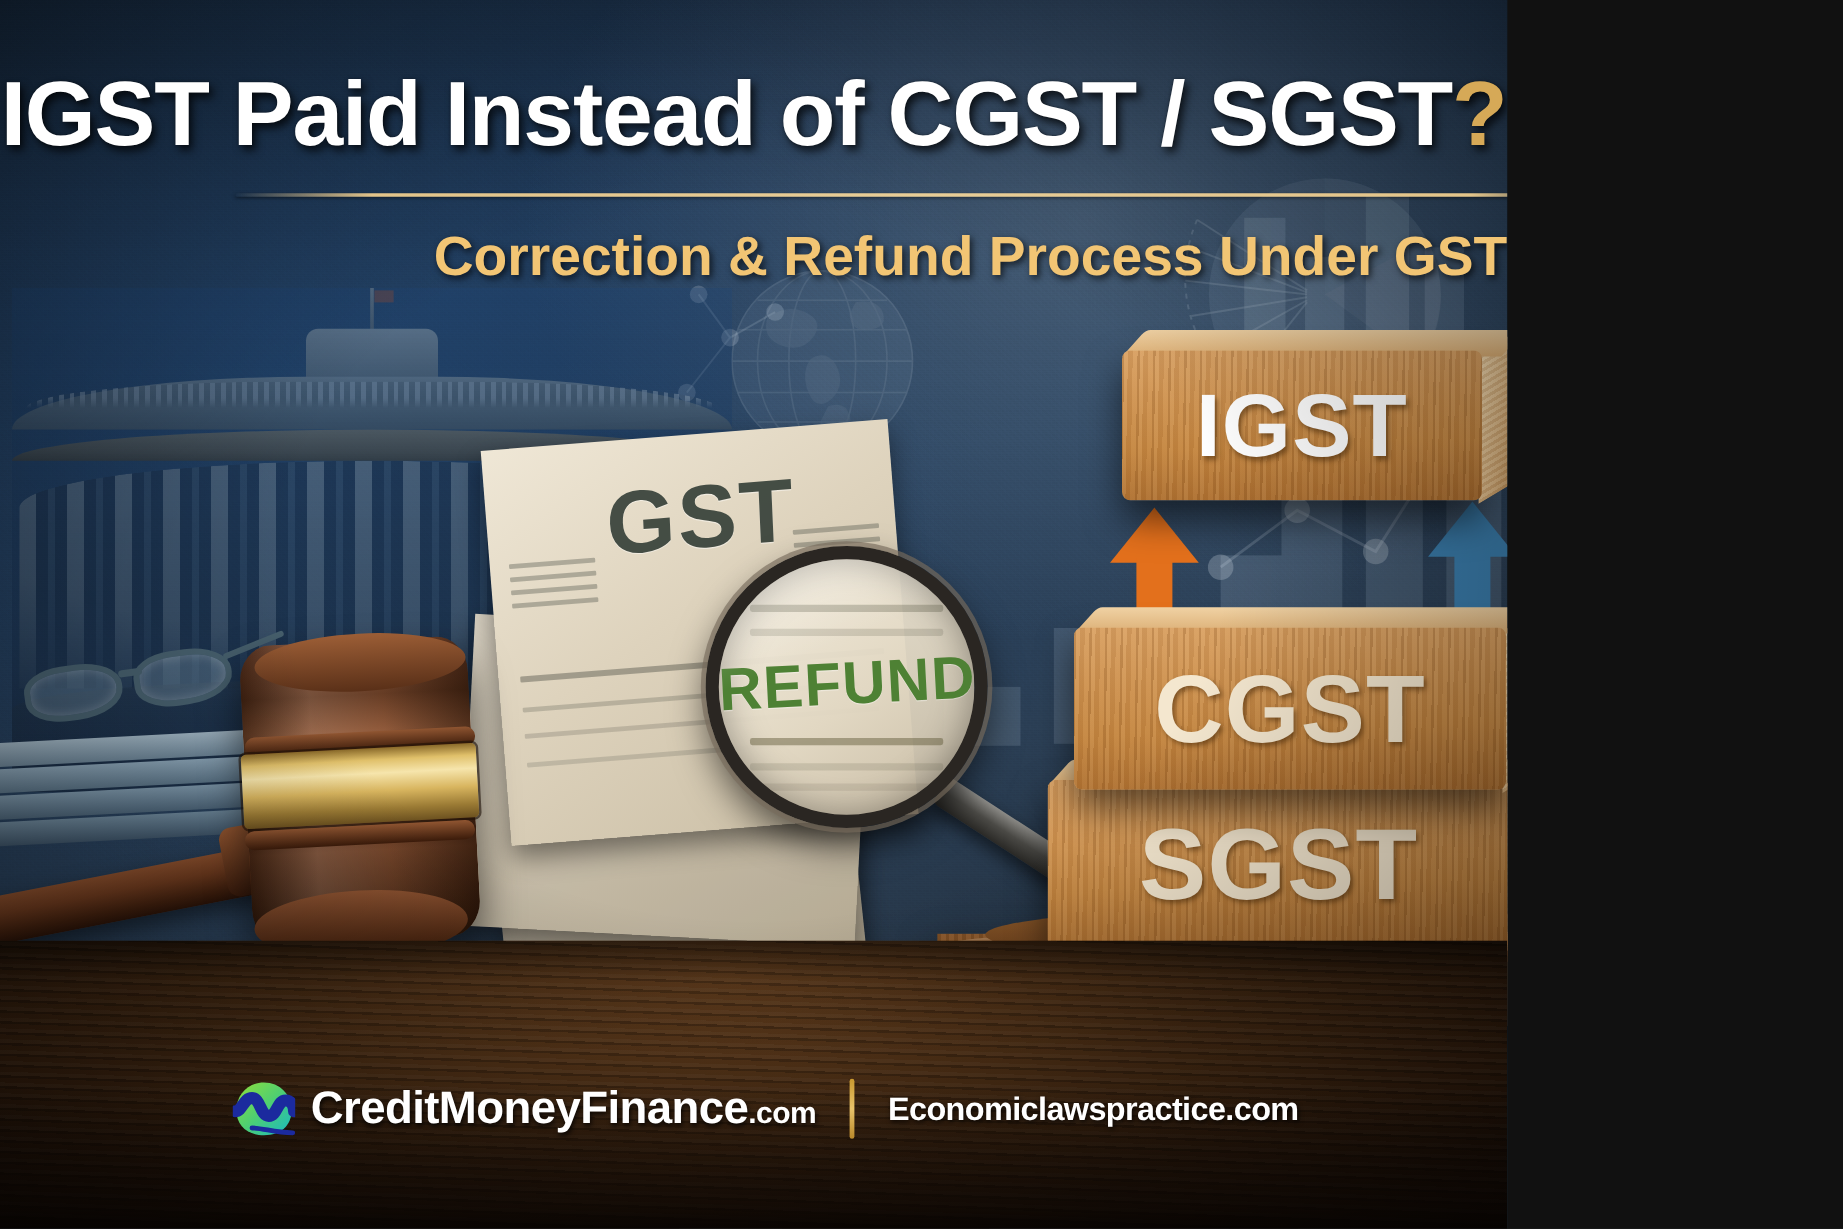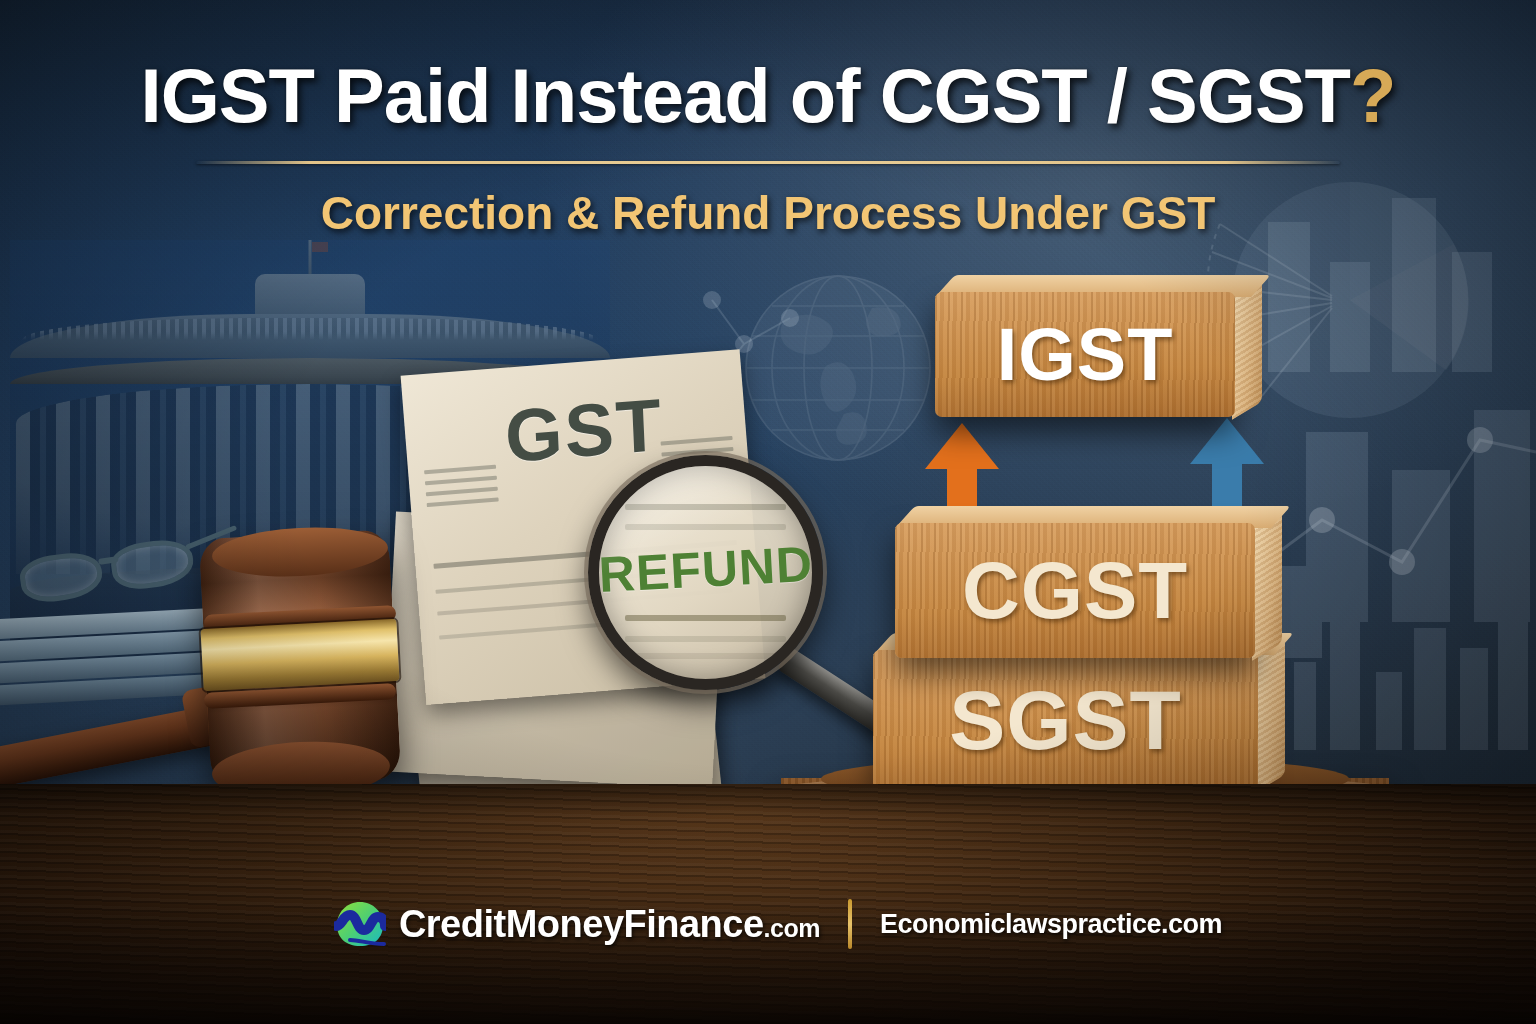--- a/index.html
+++ b/index.html
@@ -1,21 +1,21 @@
 <!DOCTYPE html>
 <html><head>
 <meta charset="utf-8">
 <style>
   * { margin:0; padding:0; box-sizing:border-box; }
   html,body { background:#111; }
   body { font-family:"Liberation Sans", sans-serif; }
 
   #poster{
     position:relative;
-    width:1536px; height:1024px;
+    width:1256px; height:1024px;
     overflow:hidden;
     background:#16283d;
   }
 
   
   .bg-base{
     position:absolute; inset:0;
     background:
       radial-gradient(ellipse 60% 55% at 72% 18%, rgba(120,140,160,.40) 0%, rgba(60,80,104,0) 62%),
       radial-gradient(ellipse 70% 60% at 18% 30%, rgba(36,72,112,.65) 0%, rgba(20,40,64,0) 70%),
@@ -336,21 +336,21 @@
   }
   .title .qmark{ color:#d6a957; }
   .divider{
     position:absolute; left:196px; top:161px; width:1144px; height:3px;
     background:linear-gradient(90deg, rgba(220,186,118,0) 0%, #e3c489 10%, #e8cd96 50%, #e3c489 90%, rgba(220,186,118,0) 100%);
     border-radius:2px;
     box-shadow:0 1px 3px rgba(0,0,0,.5);
   }
   .subtitle{
     position:absolute; left:0; right:0; top:186px;
-    text-align:center;
+    text-align:right;
     font-size:46px; font-weight:bold; letter-spacing:0px;
     color:#f2c574;
     text-shadow:2px 3px 6px rgba(0,0,0,.7);
     white-space:nowrap;
   }
 
   
   .footer{
     position:absolute; left:0; right:0; top:893px; height:62px;
     display:flex; align-items:center; justify-content:center; gap:28px;margin-left:20px;

